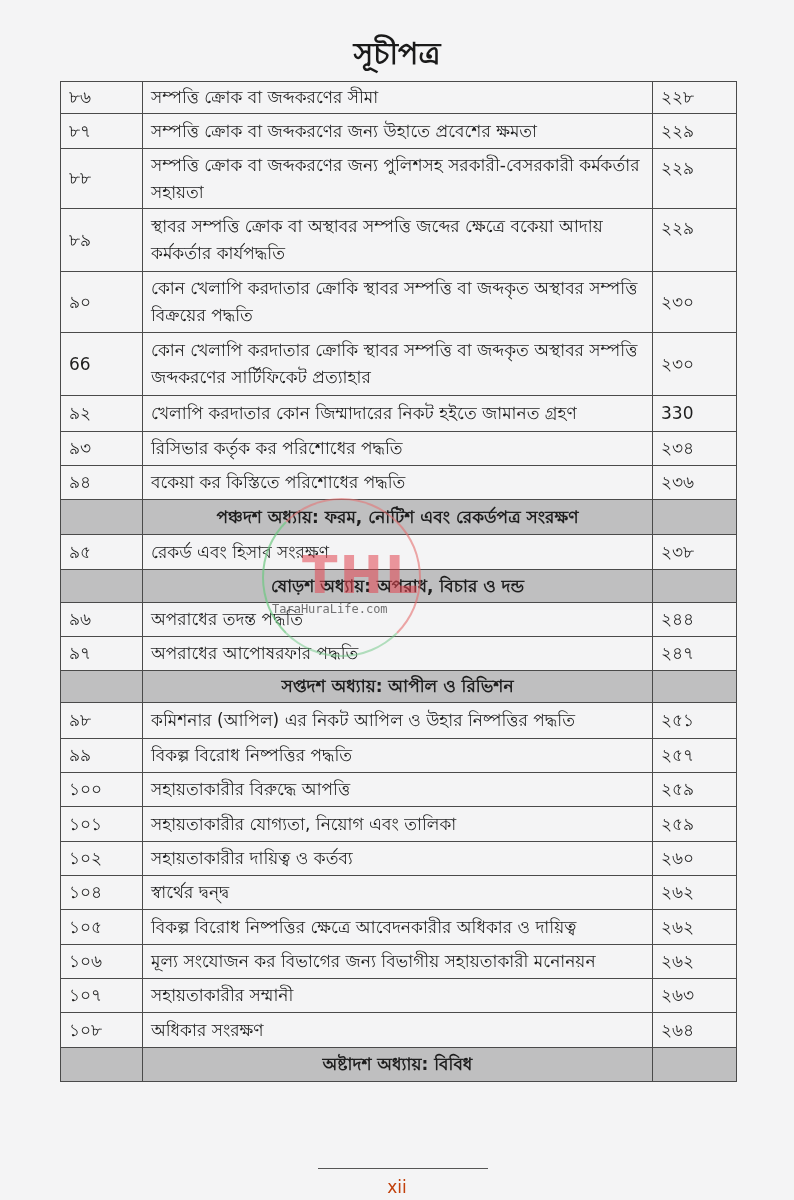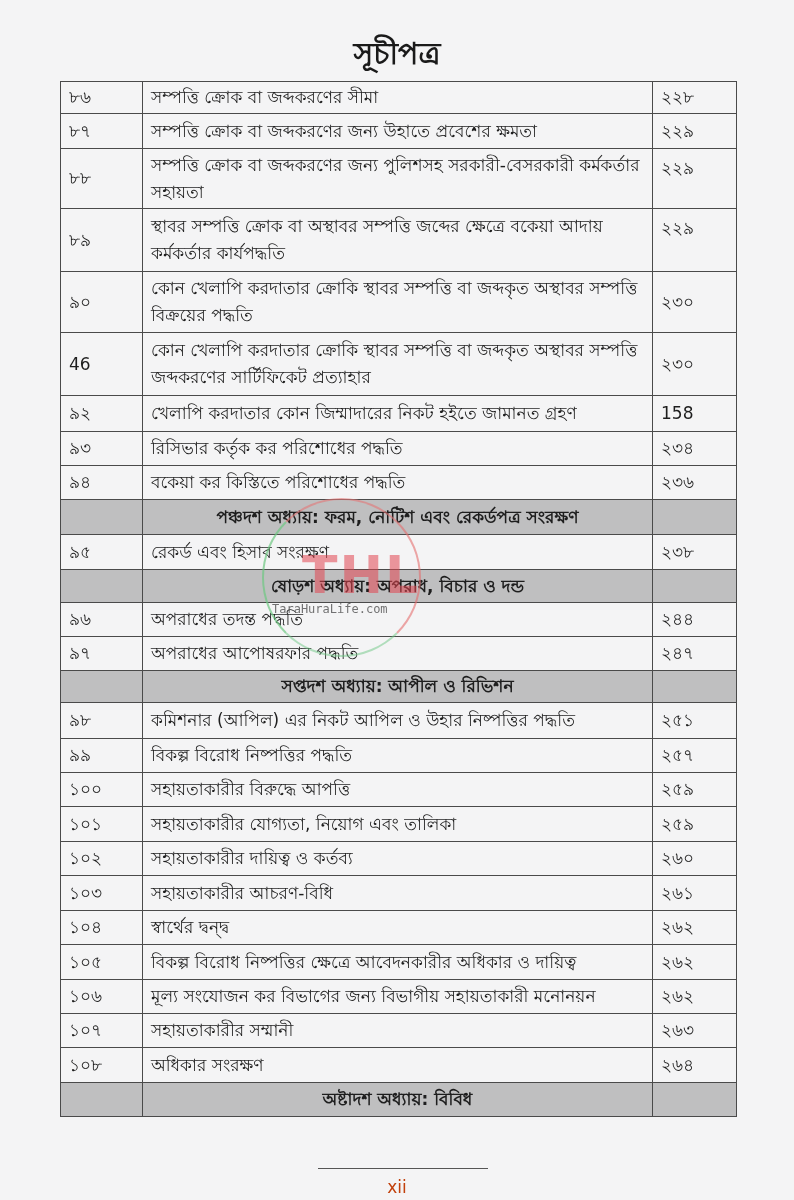--- a/index.html
+++ b/index.html
@@ -90,28 +90,28 @@
       <td class="num">৮৯</td>
       <td>স্থাবর সম্পত্তি ক্রোক বা অস্থাবর সম্পত্তি জব্দের ক্ষেত্রে বকেয়া আদায় কর্মকর্তার কার্যপদ্ধতি</td>
       <td class="page" style="vertical-align:top;padding-top:6px">২২৯</td>
     </tr>
     <tr style="height:61px">
       <td class="num">৯০</td>
       <td>কোন খেলাপি করদাতার ক্রোকি স্থাবর সম্পত্তি বা জব্দকৃত অস্থাবর সম্পত্তি বিক্রয়ের পদ্ধতি</td>
       <td class="page">২৩০</td>
     </tr>
     <tr style="height:63px">
-      <td class="num">46</td>
+      <td class="num">66</td>
       <td>কোন খেলাপি করদাতার ক্রোকি স্থাবর সম্পত্তি বা জব্দকৃত অস্থাবর সম্পত্তি জব্দকরণের সার্টিফিকেট প্রত্যাহার</td>
       <td class="page">২৩০</td>
     </tr>
     <tr style="height:36px">
       <td class="num">৯২</td>
       <td>খেলাপি করদাতার কোন জিম্মাদারের নিকট হইতে জামানত গ্রহণ</td>
-      <td class="page">158</td>
+      <td class="page">330</td>
     </tr>
     <tr style="height:34px">
       <td class="num">৯৩</td>
       <td>রিসিভার কর্তৃক কর পরিশোধের পদ্ধতি</td>
       <td class="page">২৩৪</td>
     </tr>
     <tr style="height:34px">
       <td class="num">৯৪</td>
       <td>বকেয়া কর কিস্তিতে পরিশোধের পদ্ধতি</td>
       <td class="page">২৩৬</td>
@@ -164,25 +164,20 @@
     <tr style="height:35px">
       <td class="num">১০১</td>
       <td>সহায়তাকারীর যোগ্যতা, নিয়োগ এবং তালিকা</td>
       <td class="page">২৫৯</td>
     </tr>
     <tr style="height:34px">
       <td class="num">১০২</td>
       <td>সহায়তাকারীর দায়িত্ব ও কর্তব্য</td>
       <td class="page">২৬০</td>
     </tr>
-    <tr style="height:35px">
-      <td class="num">১০৩</td>
-      <td>সহায়তাকারীর আচরণ-বিধি</td>
-      <td class="page">২৬১</td>
-    </tr>
     <tr style="height:34px">
       <td class="num">১০৪</td>
       <td>স্বার্থের দ্বন্দ্ব</td>
       <td class="page">২৬২</td>
     </tr>
     <tr style="height:35px">
       <td class="num">১০৫</td>
       <td>বিকল্প বিরোধ নিষ্পত্তির ক্ষেত্রে আবেদনকারীর অধিকার ও দায়িত্ব</td>
       <td class="page">২৬২</td>
     </tr>

